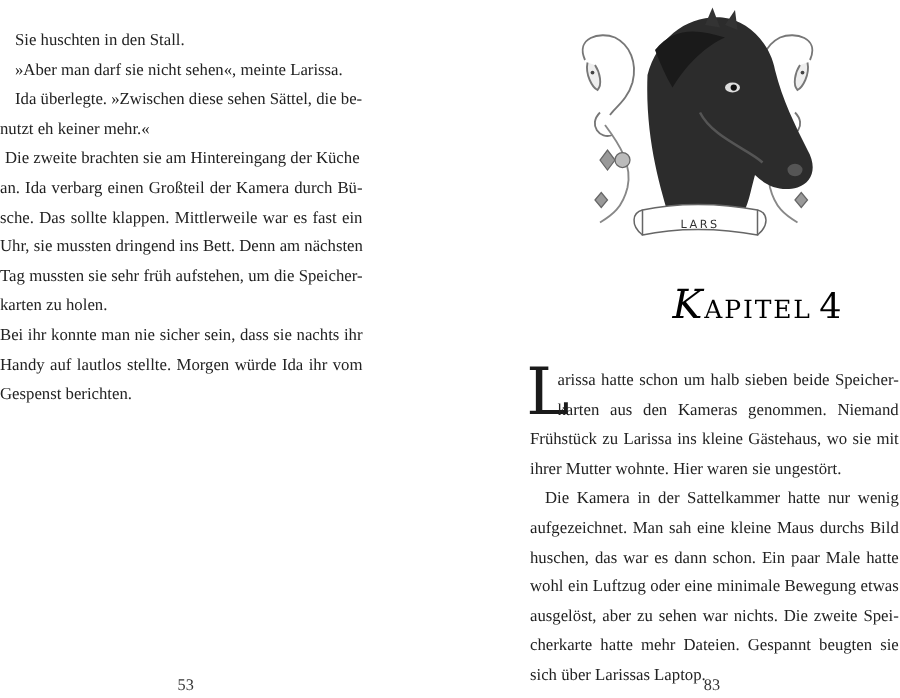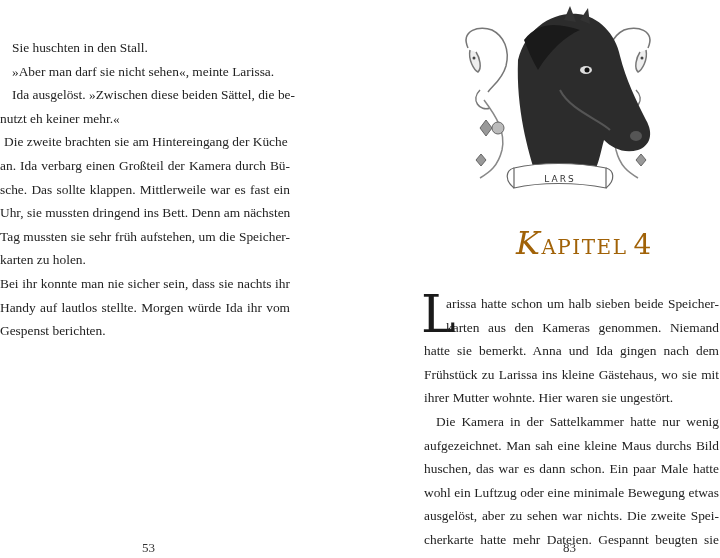--- a/index.html
+++ b/index.html
@@ -10,56 +10,56 @@
   .page { position: absolute; top: 0; height: 558px; }
   .page-left { left: 0; width: 360px; }
   .page-right { left: 360px; width: 360px; }
 
   .body-text {
     font-family: "Liberation Serif", "DejaVu Serif", serif;
     font-size: 13.4px; line-height: 23.6px; color: #222;
   }
   .line { white-space: nowrap; height: 23.6px; }
   .just { text-align: justify; text-align-last: justify; }
-  .ind { padding-left: 12px; margin-top: 16px; }
+  .ind { padding-left: 12px; }
 
   .left-text { position: absolute; left: 0; top: 20px; width: 290px; }
 
   .right-text { position: absolute; left: 424px; top: 292px; width: 295px; }
 
   .page-number {
     position: absolute; top: 540px; font-family: "Liberation Serif", serif;
     font-size: 13px; color: #333;
   }
   .pn-left { left: 142px; }
   .pn-right { left: 563px; text-align: center; }
 
   .illustration { position: absolute; left: 440px; top: 0; width: 236px; height: 200px; }
 
   .chapter-title {
-    position: absolute; left: 516px; top: 224px;
-    font-family: "DejaVu Serif", serif; color: #a16207;
+    position: absolute; left: 538px; top: 224px;
+    font-family: "DejaVu Serif", serif; color: #000000;
     font-size: 20px; letter-spacing: 1.5px;
   }
   .chapter-title .cap { font-size: 32px; font-style: italic; }
   .chapter-title .num { font-size: 28px; font-weight: 300; margin-left: 6px; }
 
   .drop-cap {
     position: absolute; left: 421px; top: 290px;
     font-family: "DejaVu Serif", serif; font-size: 52px; line-height: 48px; color: #1a1a1a;
   }
 </style>
 </head>
 <body>
 
 <div class="page page-left"></div>
 <div class="left-text body-text">
   <div class="line ind" style="margin-left:12px;padding-left:0">Sie huschten in den Stall.</div>
   <div class="line" style="margin-left:12px">»Aber man darf sie nicht sehen«, meinte Larissa.</div>
-  <div class="line just" style="margin-left:12px;width:266px">Ida ausgelöst. »Zwischen diese beiden Sättel, die be-</div>
+  <div class="line just" style="margin-left:12px;width:266px">Ida überlegte. »Zwischen diese sehen Sättel, die be-</div>
   <div class="line">nutzt eh keiner mehr.«</div>
   <div class="line just" style="margin-left:4px;width:278px">Die zweite brachten sie am Hintereingang der Küche</div>
   <div class="line just" style="width:290px">an. Ida verbarg einen Großteil der Kamera durch Bü-</div>
   <div class="line just" style="width:290px">sche. Das sollte klappen. Mittlerweile war es fast ein</div>
   <div class="line just" style="width:290px">Uhr, sie mussten dringend ins Bett. Denn am nächsten</div>
   <div class="line just" style="width:290px">Tag mussten sie sehr früh aufstehen, um die Speicher-</div>
   <div class="line">karten zu holen.</div>
   <div class="line just" style="width:290px">Bei ihr konnte man nie sicher sein, dass sie nachts ihr</div>
   <div class="line just" style="width:290px">Handy auf lautlos stellte. Morgen würde Ida ihr vom</div>
   <div class="line">Gespenst berichten.</div>
@@ -118,21 +118,20 @@
 
 <div class="chapter-title">
   <span class="cap">K</span><span>APITEL</span><span class="num">4</span>
 </div>
 
 <div class="drop-cap">L</div>
 
 <div class="right-text body-text">
   <div class="line just" style="margin-left:22px;width:273px">arissa hatte schon um halb sieben beide Speicher-</div>
   <div class="line just" style="margin-left:22px;width:273px">karten aus den Kameras genommen. Niemand</div>
-  <div class="line just" style="width:295px">hatte sie bemerkt. Anna und Ida gingen nach dem</div>
   <div class="line just" style="width:295px">Frühstück zu Larissa ins kleine Gästehaus, wo sie mit</div>
   <div class="line">ihrer Mutter wohnte. Hier waren sie ungestört.</div>
   <div class="line just" style="margin-left:12px;width:283px">Die Kamera in der Sattelkammer hatte nur wenig</div>
   <div class="line just" style="width:295px">aufgezeichnet. Man sah eine kleine Maus durchs Bild</div>
   <div class="line just" style="width:295px">huschen, das war es dann schon. Ein paar Male hatte</div>
   <div class="line just" style="width:295px">wohl ein Luftzug oder eine minimale Bewegung etwas</div>
   <div class="line just" style="width:295px">ausgelöst, aber zu sehen war nichts. Die zweite Spei-</div>
   <div class="line just" style="width:295px">cherkarte hatte mehr Dateien. Gespannt beugten sie</div>
   <div class="line">sich über Larissas Laptop.</div>
 </div>

